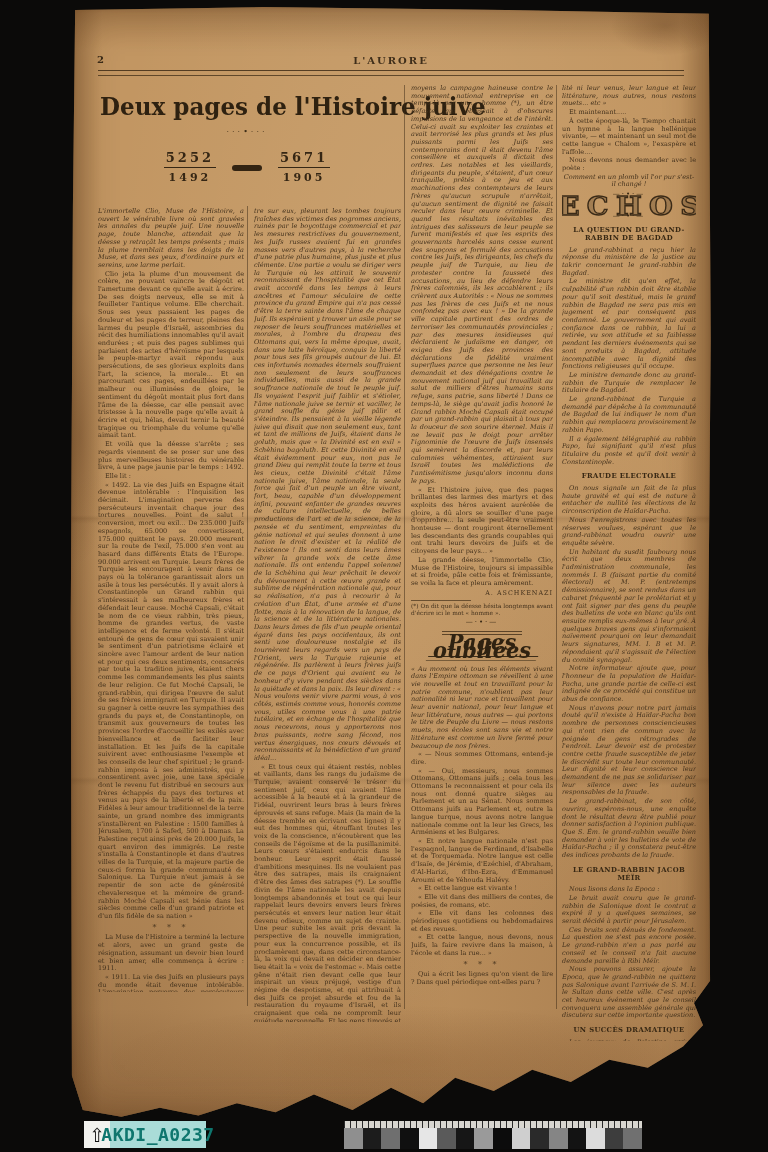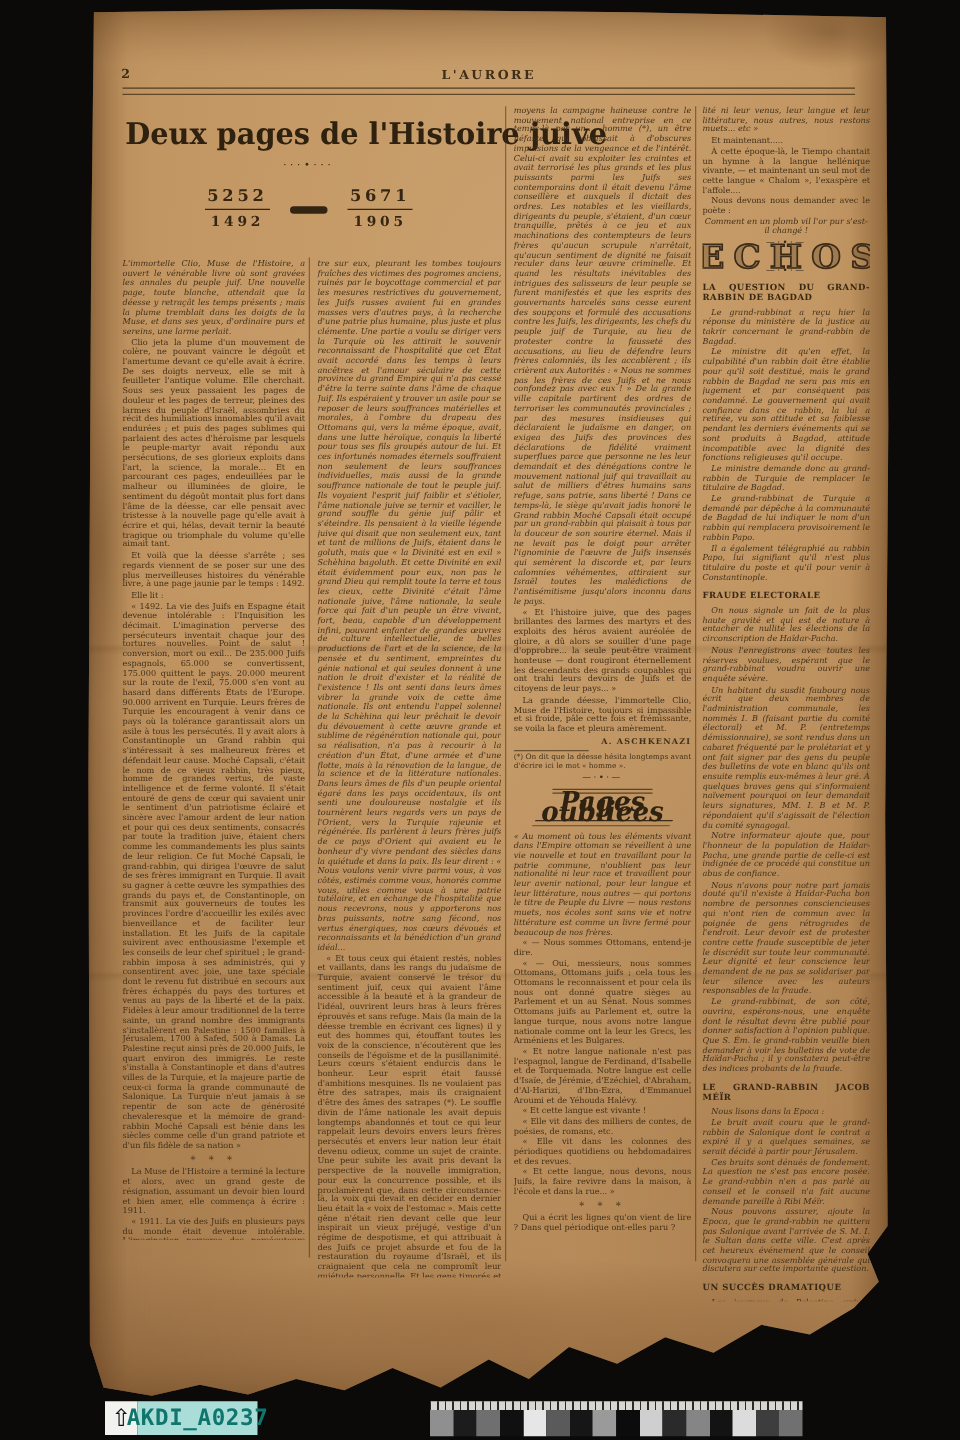--- a/index.html
+++ b/index.html
@@ -40,23 +40,23 @@
         padding:0 2px 2px;}
   .dateg .dbot{font-size:11px;font-weight:bold;letter-spacing:3px;padding-top:3px;}
   #datedash{width:30px;height:6px;background:#33241263;background:#332412;border-radius:3px;margin-top:2px;}
   
   .col{position:absolute;overflow:hidden;color:#43311c;font-size:6.5px;line-height:7.7px;
        text-align:justify;}
   .col p{margin:0 0 1px 0;text-indent:7px;}
   .col p.noind{text-indent:0;font-style:italic;}
   .col p.ital{font-style:italic;}
   .col p.ast{text-align:center;text-indent:0;letter-spacing:4px;font-size:8px;margin:3px 0;}
-  .col p.shead{text-indent:0;font-weight:bold;font-size:6.8px;
+  .col p.shead{text-align:center;text-indent:0;font-weight:bold;font-size:6.8px;
        letter-spacing:0.4px;margin:7px 0 4px;color:#38281433;color:#382814;}
-  .col p.sig{text-align:right;text-indent:0;font-size:6.4px;letter-spacing:1px;font-weight:bold;margin:2px 0 3px;}
+  .col p.sig{text-align:right;text-indent:0;font-size:6.4px;letter-spacing:1px;font-weight:normal;margin:2px 0 3px;}
   .col p.foot{font-size:5.9px;line-height:7px;text-indent:0;margin-top:3px;}
   .col p.foot::before{content:"";display:block;width:42%;border-top:1px solid rgba(60,42,20,0.65);
        margin-bottom:2px;}
   .col p.ctr{text-align:center;text-indent:0;}
   .vrule{position:absolute;width:1px;background:rgba(58,40,20,0.5);}
   
   .divider2{width:56%;margin:4px auto;border-top:1px solid rgba(58,40,20,0.75);
        border-bottom:1px solid rgba(58,40,20,0.75);height:2px;}
   .ornctr{text-align:center;color:#3b2b16;font-size:7px;letter-spacing:2px;margin:2px 0;}
   #pages-oubliees-title{margin:2px 0 0;text-align:center;font-size:22px;font-weight:bold;
@@ -162,21 +162,21 @@
       </div>
     <div class="ornctr">—·•·—</div>
     <h2 id="echos-title">ECHOS</h2>
     <div class="ornctr">—·•·—</div>
     <div>
         <p class="shead">LA QUESTION DU GRAND-RABBIN DE BAGDAD</p>
         <p class="ital">Le grand-rabbinat a reçu hier la réponse du ministère de la justice au takrir concernant le grand-rabbin de Bagdad.</p>
         <p class="ital">Le ministre dit qu'en effet, la culpabilité d'un rabbin doit être établie pour qu'il soit destitué, mais le grand rabbin de Bagdad ne sera pas mis en jugement et par conséquent pas condamné. Le gouvernement qui avait confiance dans ce rabbin, la lui a retirée, vu son attitude et sa faiblesse pendant les derniers événements qui se sont produits à Bagdad, attitude incompatible avec la dignité des fonctions religieuses qu'il occupe.</p>
         <p class="ital">Le ministre demande donc au grand-rabbin de Turquie de remplacer le titulaire de Bagdad.</p>
         <p class="ital">Le grand-rabbinat de Turquie a demandé par dépêche à la communauté de Bagdad de lui indiquer le nom d'un rabbin qui remplacera provisoirement le rabbin Papo.</p>
-        <p class="ital">Il a également télégraphié au rabbin Papo, lui signifiant qu'il n'est plus titulaire du poste et qu'il pour venir à Constantinople.</p>
+        <p class="ital">Il a également télégraphié au rabbin Papo, lui signifiant qu'il n'est plus titulaire du poste et qu'il doit venir à Constantinople.</p>
         <p class="shead">FRAUDE ELECTORALE</p>
         <p class="ital">On nous signale un fait de la plus haute gravité et qui est de nature à entacher de nullité les élections de la circonscription de Haïdar-Pacha.</p>
         <p class="ital">Nous l'enregistrons avec toutes les réserves voulues, espérant que le grand-rabbinat voudra ouvrir une enquête sévère.</p>
         <p class="ital">Un habitant du susdit faubourg nous écrit que deux membres de l'administration communale, les nommés I. B (faisant partie du comité électoral) et M. P. (entretemps démissionnaire), se sont rendus dans un cabaret fréquenté par le prolétariat et y ont fait signer par des gens du peuple des bulletins de vote en blanc qu'ils ont ensuite remplis eux-mêmes à leur gré. À quelques braves gens qui s'informaient naïvement pourquoi on leur demandait leurs signatures, MM. I. B et M. P. répondaient qu'il s'agissait de l'élection du comité synagogal.</p>
         <p class="ital">Notre informateur ajoute que, pour l'honneur de la population de Haïdar-Pacha, une grande partie de celle-ci est indignée de ce procédé qui constitue un abus de confiance.</p>
         <p class="ital">Nous n'avons pour notre part jamais douté qu'il n'existe à Haïdar-Pacha bon nombre de personnes consciencieuses qui n'ont rien de commun avec la poignée de gens rétrogrades de l'endroit. Leur devoir est de protester contre cette fraude susceptible de jeter le discrédit sur toute leur communauté. Leur dignité et leur conscience leur demandent de ne pas se solidariser par leur silence avec les auteurs responsables de la fraude.</p>
         <p class="ital">Le grand-rabbinat, de son côté, ouvrira, espérons-nous, une enquête dont le résultat devra être publié pour donner satisfaction à l'opinion publique. Que S. Ém. le grand-rabbin veuille bien demander à voir les bulletins de vote de Haïdar-Pacha ; il y constatera peut-être des indices probants de la fraude.</p>
         <p class="shead">LE GRAND-RABBIN JACOB MÉÏR</p>
         <p class="ital">Nous lisons dans la Epoca :</p>
         <p class="ital">Le bruit avait couru que le grand-rabbin de Salonique dont le contrat a expiré il y a quelques semaines, se serait décidé à partir pour Jérusalem.</p>

